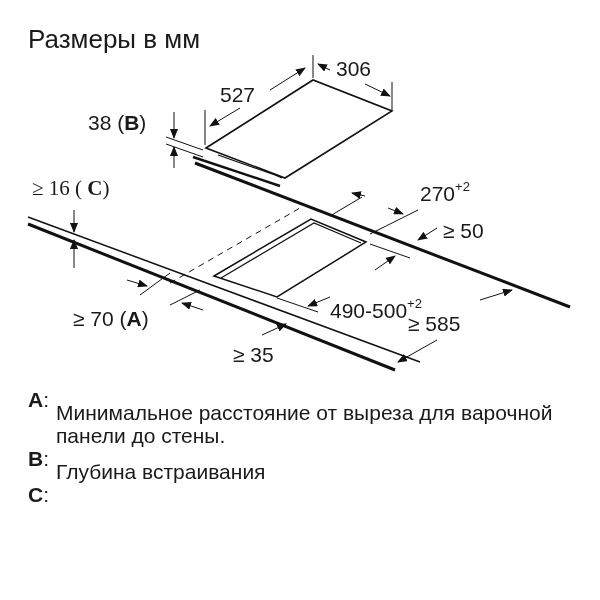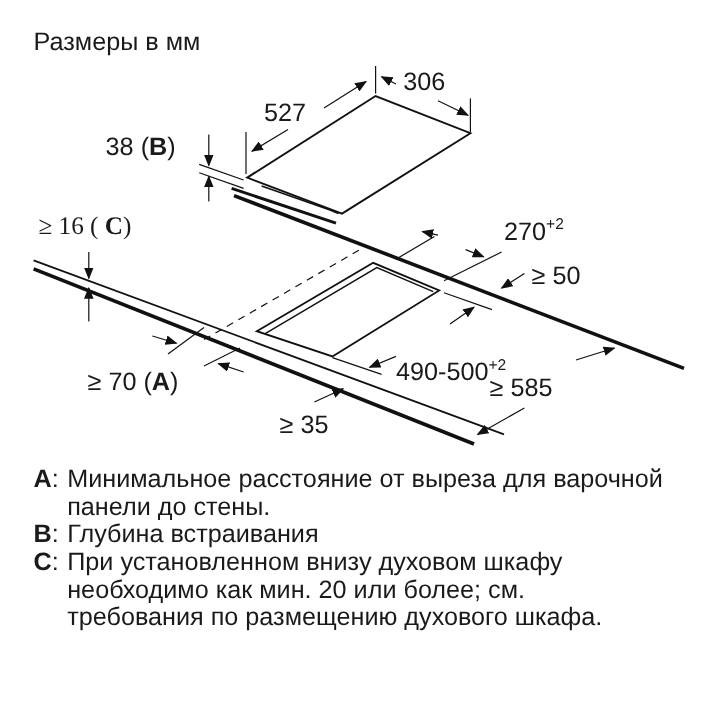--- a/index.html
+++ b/index.html
@@ -1,26 +1,26 @@
 <!DOCTYPE html>
 <html><head>
 <meta charset="utf-8">
 <style>
   html,body{margin:0;padding:0;background:#fff;}
   body{width:600px;height:600px;position:relative;overflow:hidden;font-family:"Liberation Sans",sans-serif;color:#1a1a1a;}
-  .title{position:absolute;left:28px;top:24px;font-size:21px;}
+  .title{position:absolute;left:28px;top:24px;font-size:26px;}
   svg{position:absolute;left:0;top:0;}
   .lbl{position:absolute;font-size:21px;white-space:nowrap;line-height:1;text-align:center;}
   .lbl b{font-weight:bold;}
   .lbl sup{font-size:13px;vertical-align:top;position:relative;top:-3px;}
   .legend{position:absolute;left:28px;top:388px;font-size:21px;line-height:23px;}
   .legend-row{display:flex;}
   .legend-key{width:28px;font-weight:bold;flex:none;}
   .legend-key span{font-weight:normal;}
-  .legend-text{width:500px;}
+  .legend-text{width:500px;margin-top:13px;}
 </style>
 </head>
 <body>
 
 <div class="title">Размеры в мм</div>
 
 <svg width="600" height="600" viewBox="0 0 600 600">
   <defs>
     <marker id="ar" markerWidth="10" markerHeight="8" refX="9" refY="4" orient="auto" markerUnits="userSpaceOnUse">
       <path d="M0,0 L10,4 L0,8 z" fill="#111"></path>
@@ -100,15 +100,14 @@
   <div class="legend-row">
     <div class="legend-key"><b>A</b><span>:</span></div>
     <div class="legend-text">Минимальное расстояние от выреза для варочной панели до стены.</div>
   </div>
   <div class="legend-row">
     <div class="legend-key"><b>B</b><span>:</span></div>
     <div class="legend-text">Глубина встраивания</div>
   </div>
   <div class="legend-row">
     <div class="legend-key"><b>C</b><span>:</span></div>
-    <div class="legend-text" style="width:470px;">При установленном внизу духовом шкафу необходимо как мин. 20 или более; см. требования по размещению духового шкафа.</div>
   </div>
 </div>
 
 </body></html>

